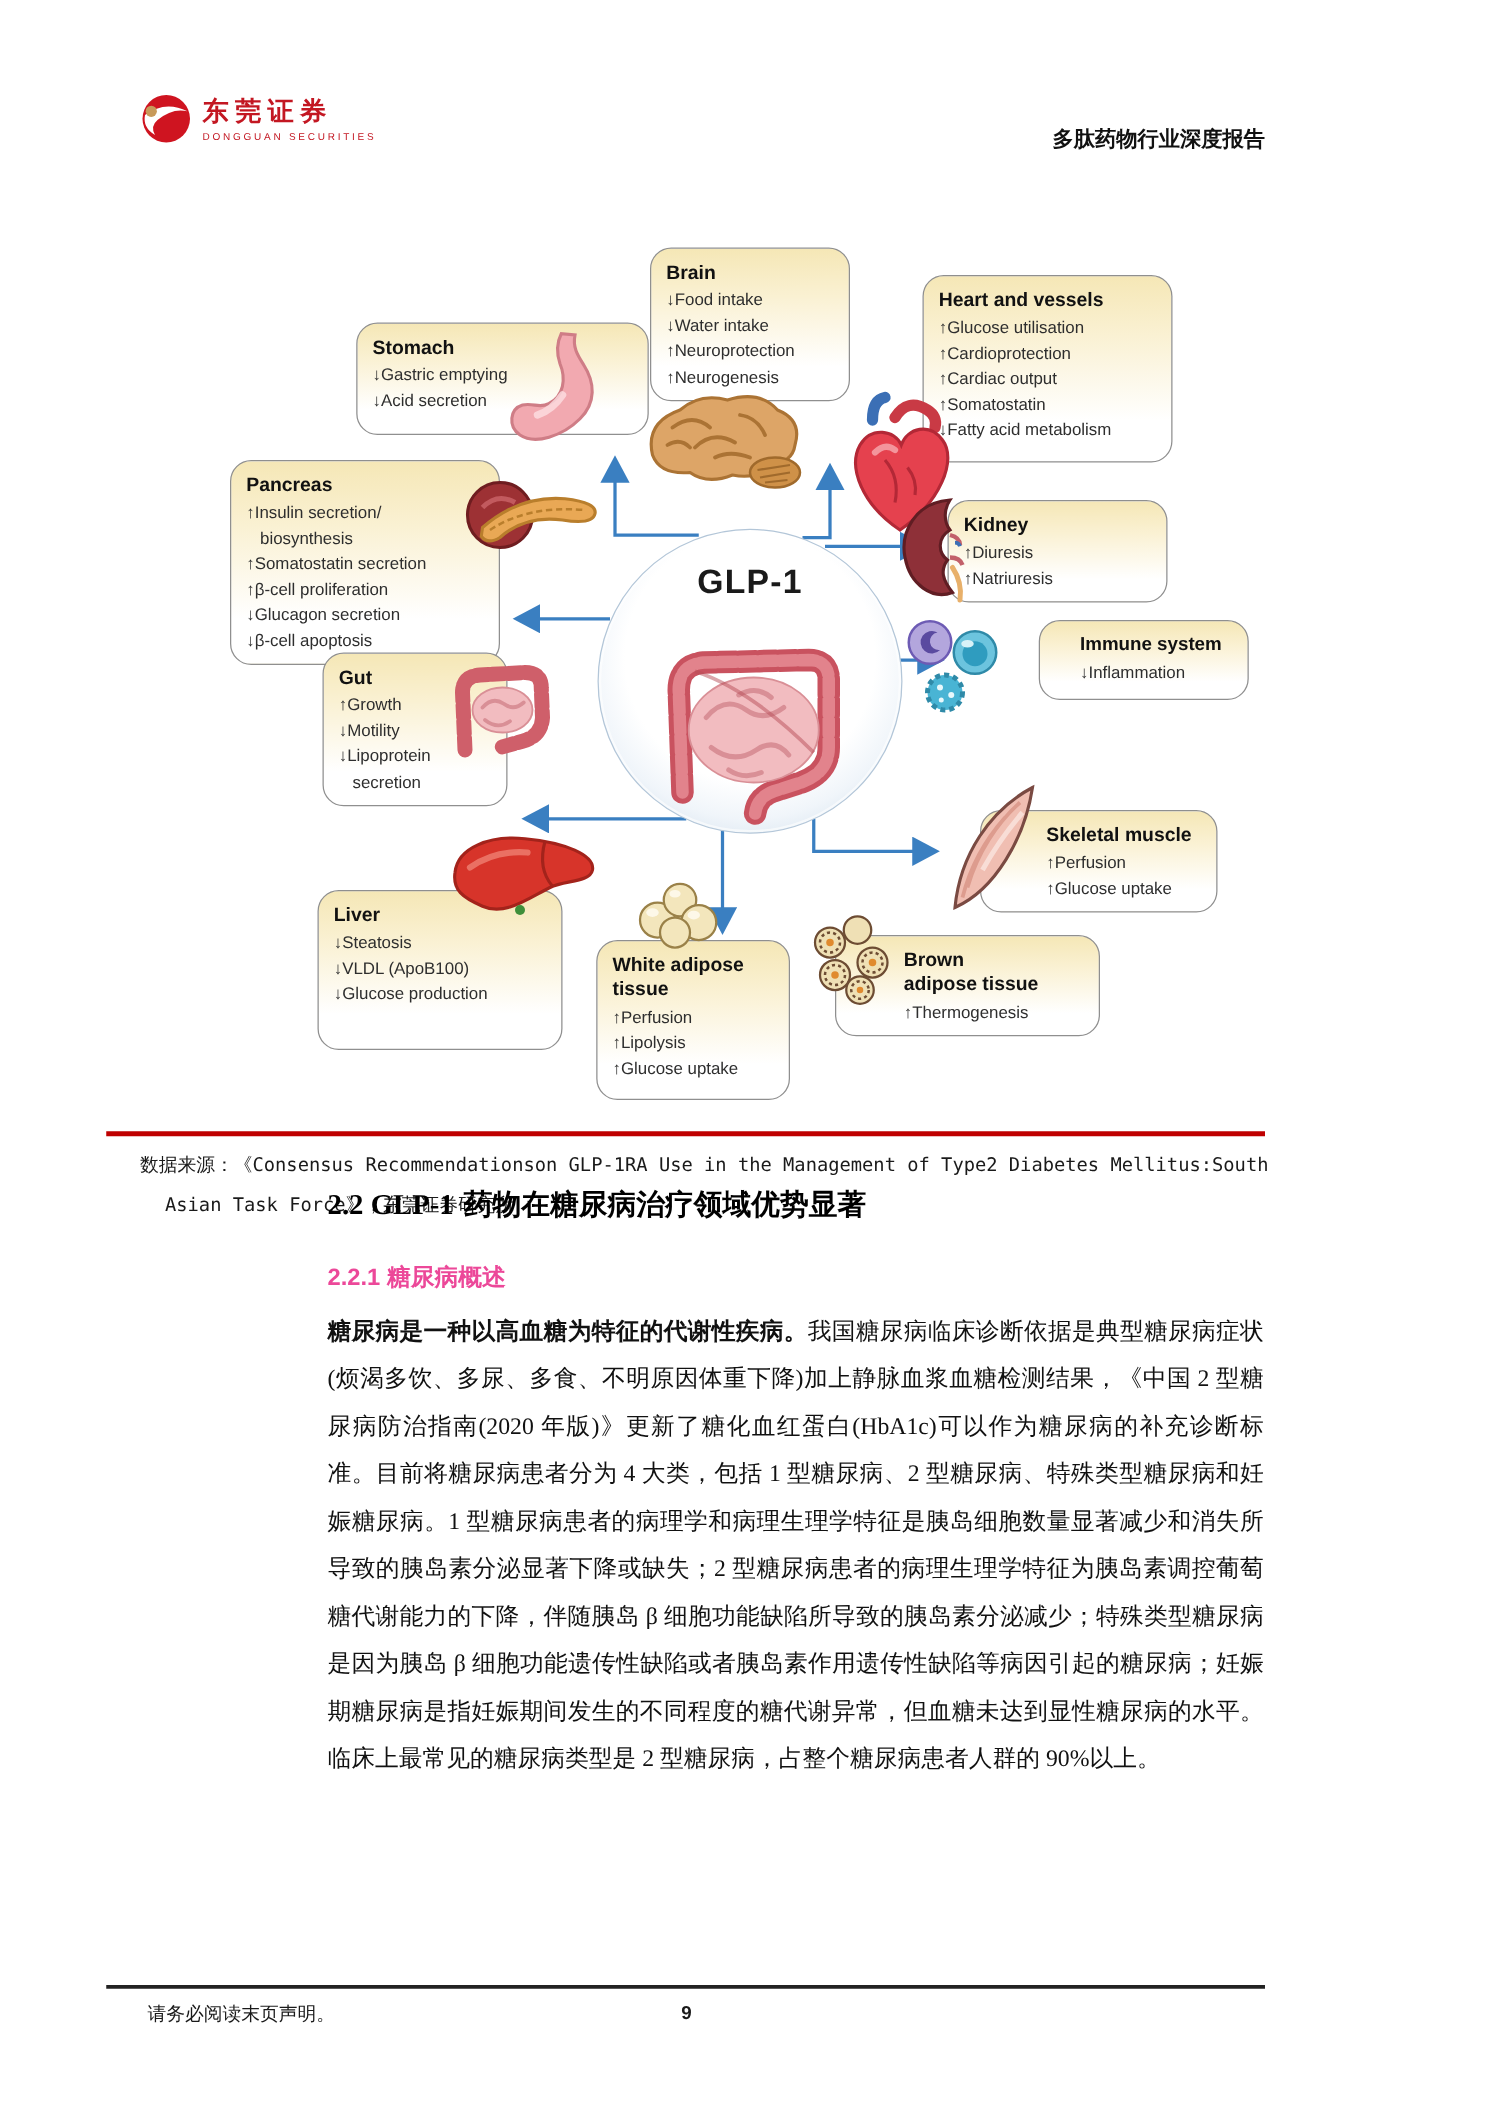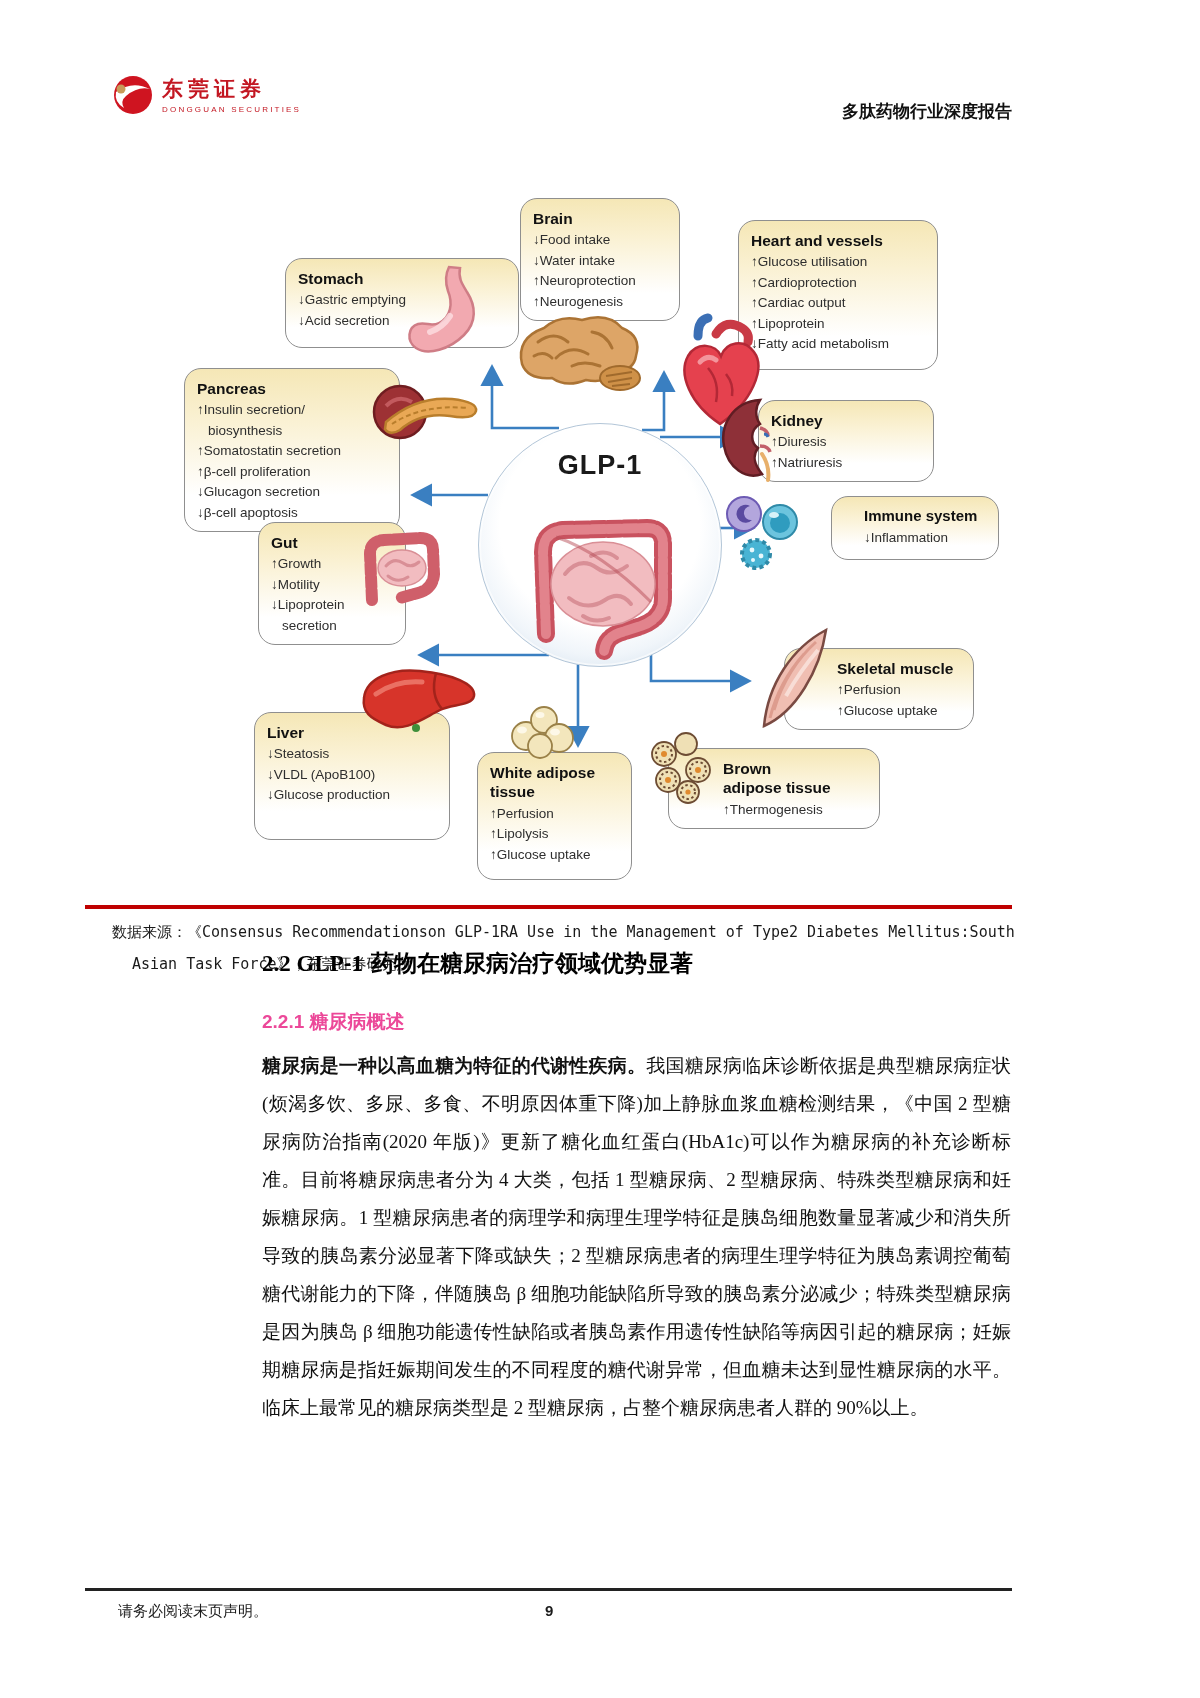--- a/index.html
+++ b/index.html
@@ -91,21 +91,21 @@
         <div class="obox-item">↑Neurogenesis</div>
       </div>
   </div>
 
   <div class="obox" style="left:738px;top:220px;width:200px;min-height:150px">
     <div class="obox-title">Heart and vessels</div>
     <div>
         <div class="obox-item">↑Glucose utilisation</div>
         <div class="obox-item">↑Cardioprotection</div>
         <div class="obox-item">↑Cardiac output</div>
-        <div class="obox-item">↑Lipoprotein</div>
+        <div class="obox-item">↑Somatostatin</div>
         <div class="obox-item">↓Fatty acid metabolism</div>
       </div>
   </div>
 
   <div class="obox" style="left:184px;top:368px;width:216px;min-height:156px">
     <div class="obox-title">Pancreas</div>
     <div>
         <div class="obox-item">↑Insulin secretion/
 biosynthesis</div>
         <div class="obox-item">↑Somatostatin secretion</div>

